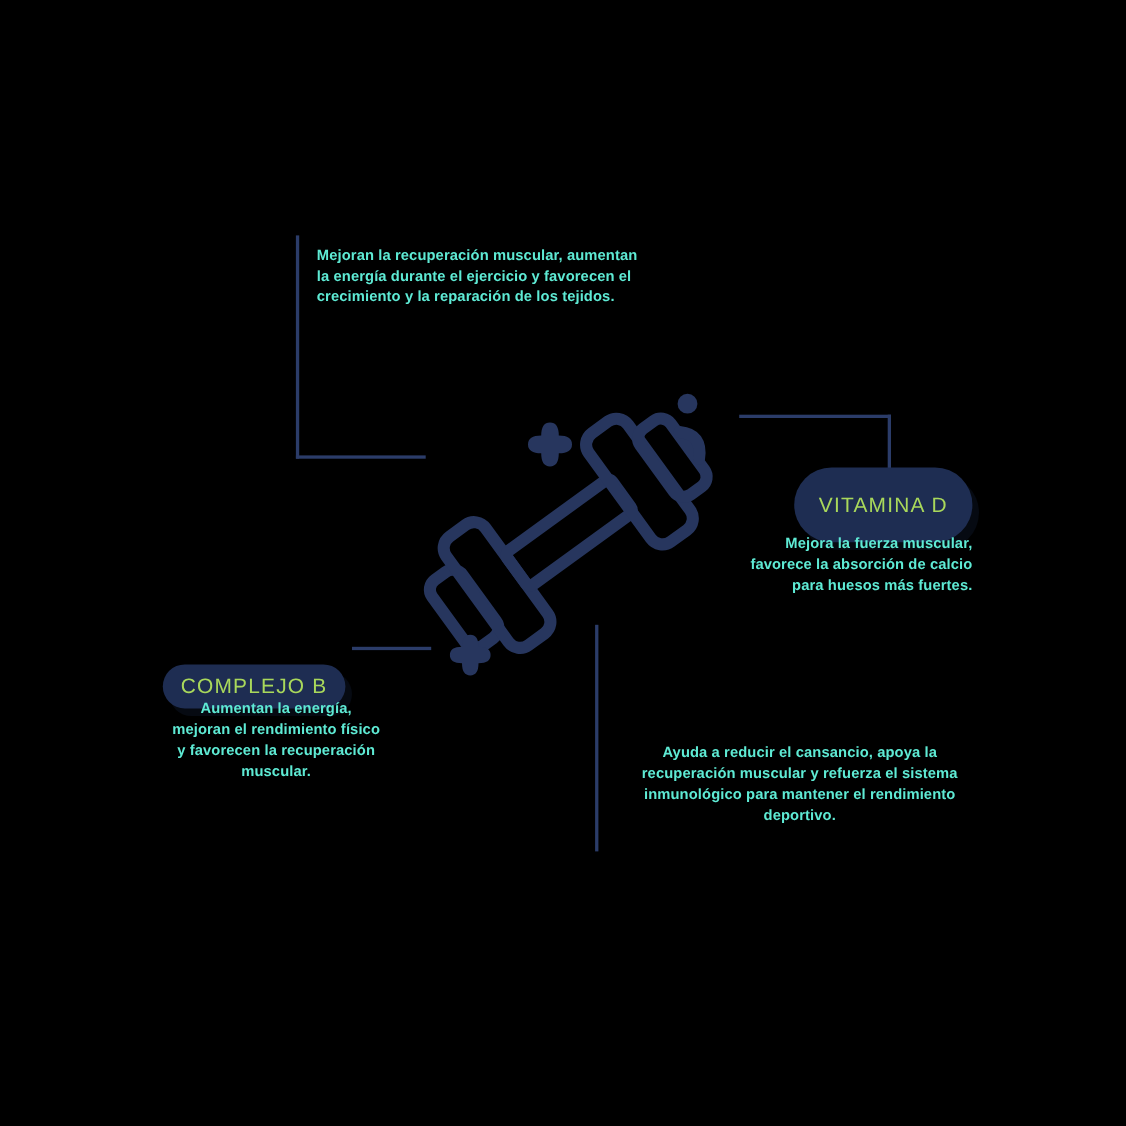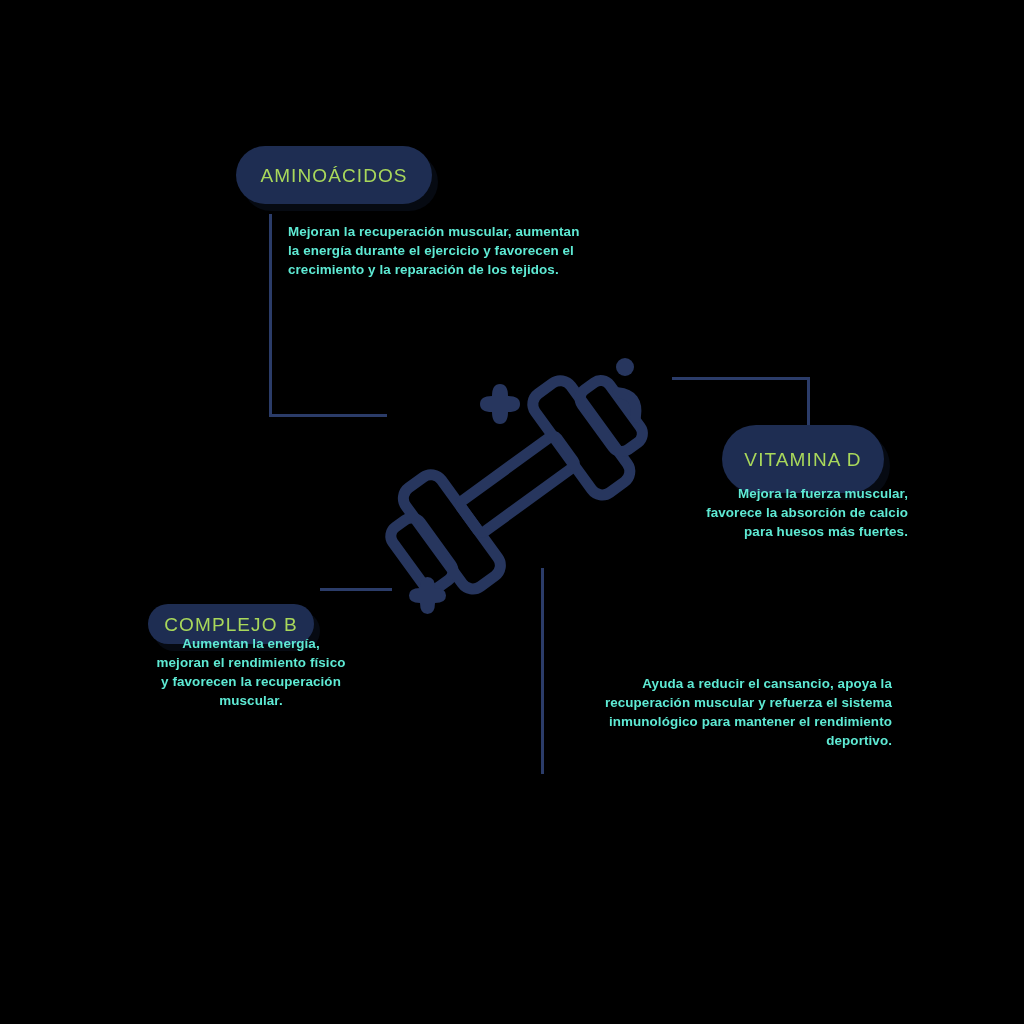--- a/index.html
+++ b/index.html
@@ -44,23 +44,23 @@
   
   .desc {
     position: absolute;
     color: #5eead4;
     font-size: 13.4px;
     font-weight: bold;
     line-height: 1.42;
     letter-spacing: 0.1px;
   }
   #desc-aminoacidos { left: 288px; top: 222px; width: 300px; text-align: left; }
-  #desc-vitamina-d  { left: 696px; top: 484px; width: 212px; text-align: right; }
+  #desc-vitamina-d  { left: 672px; top: 484px; width: 212px; text-align: right; }
   #desc-complejo-b  { left: 156px; top: 634px; width: 190px; text-align: center; }
-  #desc-vitamina-c  { left: 562px; top: 674px; width: 330px; text-align: right; }
+  #desc-vitamina-c  { left: 562px; top: 674px; width: 330px; text-align: center; }
 
   
   .line {
     position: absolute;
     background: #2b3c69;
   }
   .line-v { width: 3px; }
   .line-h { height: 3px; }
 
   
@@ -124,23 +124,20 @@
       </g>
 
       <g fill="#27365e">
         <path d="M54 240 q0 -11 7.5 -11 q7.5 0 7.5 11 q11 0 11 7.5 q0 7.5 -11 7.5 q0 11 -7.5 11 q-7.5 0 -7.5 -11 q-11 0 -11 -7.5 q0 -7.5 11 -7.5 Z"></path>
       </g>
 
       <circle cx="259" cy="19" r="9" fill="#27365e"></circle>
     </svg>
   </div>
 
-  <div class="pill" id="pill-aminoacidos">
-    <span class="pill-label">AMINOÁCIDOS</span>
-  </div>
   <div class="desc" id="desc-aminoacidos">Mejoran la recuperación muscular, aumentan la energía durante el ejercicio y favorecen el crecimiento y la reparación de los tejidos.</div>
 
   <div class="pill" id="pill-vitamina-d">
     <span class="pill-label">VITAMINA D</span>
   </div>
   <div class="desc" id="desc-vitamina-d">Mejora la fuerza muscular, favorece la absorción de calcio para huesos más fuertes.</div>
 
   <div class="pill" id="pill-complejo-b">
     <span class="pill-label">COMPLEJO B</span>
   </div>

